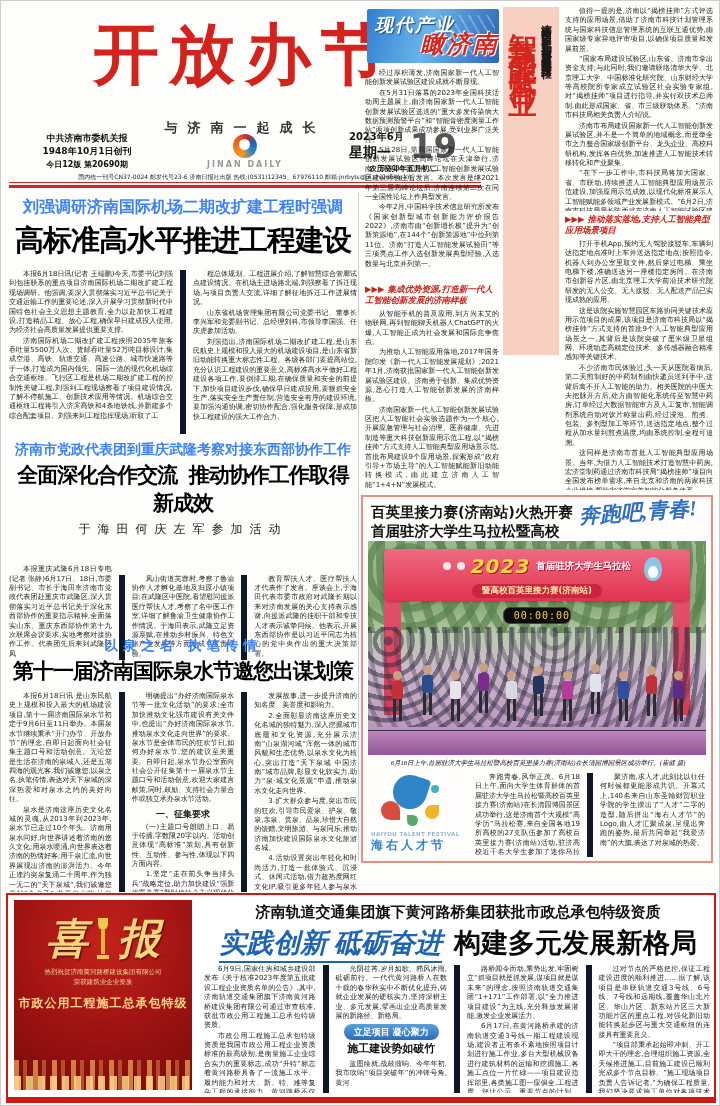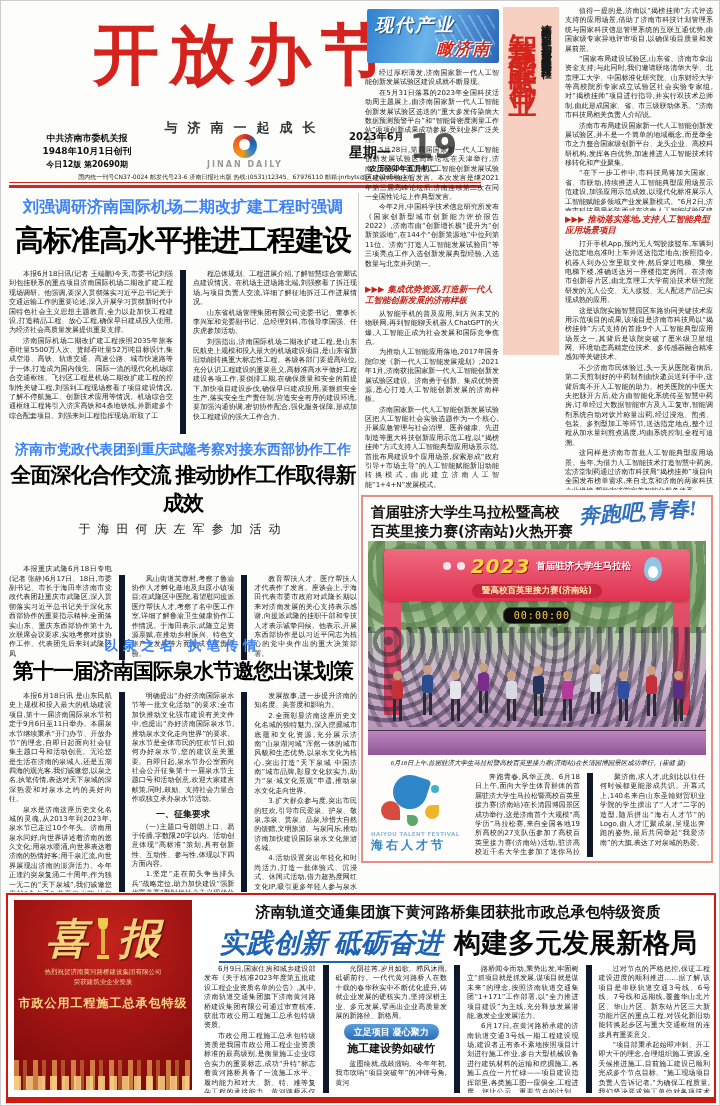--- a/index.html
+++ b/index.html
@@ -7,21 +7,21 @@
         font-family:"DejaVu Sans",sans-serif;border:1px solid #ccc;box-sizing:border-box;}
   .abs{position:absolute;}
 
   
   .bt{font-size:7px;line-height:1.34;text-align:justify;color:#1c1c1c;overflow:hidden;}
   .bt p{margin:0 0 1px 0;text-indent:2em;}
   .colwrap{display:flex;}
   .colwrap>.col{flex:1;overflow:hidden;}
   .colwrap>.col+.col{border-left:6px solid #0f172a;padding-left:7px;margin-left:7px;}
   .redsub{color:#c4261c;font-weight:bold;font-style:italic;font-size:8.5px;line-height:1.35;margin:3px 0;}
-  .serif{font-family:Liberation Sans, sans-serif;}
+  .serif{font-family:Liberation Mono, monospace;}
 
   
   #masthead{left:8px;top:4px;width:472px;height:182px;}
   .paper-title{position:absolute;top:0;left:0;width:100%;text-align:center;
     font-family:"Liberation Serif","DejaVu Serif",serif;font-weight:900;
     font-size:66px;line-height:100px;color:#d4231c;letter-spacing:10px;}
   .tagline-row{position:absolute;top:104px;left:12px;right:12px;display:flex;align-items:center;gap:10px;flex-direction:column;}
   .tagline-row .rule{flex:1;height:1px;background:#999;}
   .tagline{font-size:13px;font-weight:bold;color:#333;letter-spacing:10px;}
   .mh-row{position:absolute;top:124px;left:14px;right:14px;height:44px;display:flex;justify-content:space-between;align-items:center;}
@@ -44,21 +44,21 @@
   .red-rules .r1{height:1px;background:#d5261d;margin-bottom:2px;}
   .red-rules .r2{height:3px;background:#d5261d;}
 
   
   #banner{left:366px;top:8px;width:132px;height:54px;border-radius:2px;overflow:hidden;
     background:linear-gradient(105deg,#2e7fd0 0%,#6ab4ea 45%,#2a66b8 100%);}
   #banner:before{content:"";position:absolute;right:4px;top:6px;width:60px;height:40px;
     background:repeating-linear-gradient(60deg,rgba(255,255,255,.25) 0 2px,transparent 2px 8px);}
   .banner-l1{position:absolute;left:8px;top:4px;font-size:18px;font-weight:900;color:#fff;
     font-family:"Liberation Serif",serif;font-style:italic;text-shadow:1px 1px 1px #1b4a86;letter-spacing:2px;}
-  .banner-l2{position:absolute;right:8px;bottom:3px;font-size:16px;font-weight:900;color:#d6261d;
+  .banner-l2{position:absolute;right:0;bottom:3px;font-size:24px;font-weight:900;color:#d6261d;
     font-family:"Liberation Serif",serif;font-style:italic;
     text-shadow:-1px -1px 0 #fff,1px 1px 0 #fff;letter-spacing:2px;}
 
   
   #aicol1{left:364px;top:68px;width:134px;}
   #aicol1 .secA{height:212px;}
   #aicol1 .secB{height:186px;}
   #aicol2{left:564px;top:6px;width:148px;}
   #aicol2 .secA{height:204px;}
   #aicol2 .secB{height:250px;}
@@ -306,22 +306,22 @@
           <p>发展故事,进一步提升济南的知名度、美誉度和影响力。</p>
           <p>2.全面彰显济南这座历史文化名城的独特魅力,深入挖掘城市底蕴和文化资源,充分展示济南“山泉湖河城”浑然一体的城市风貌和生态优势,以泉水文化为核心,突出打造“天下泉城 中国济南”城市品牌,彰显文化软实力,助力“泉·城文化景观”申遗,推动泉水文化走向世界。</p>
           <p>3.扩大群众参与度,突出市民的狂欢,引导市民爱泉、护泉、敬泉,亲泉、赏泉、品泉,珍惜大自然的馈赠,文明旅游、与泉同乐,推动济南加快建设国际泉水文化旅游名城。</p>
           <p>4.活动设置突出年轻化和时尚活力,打造一批体验式、沉浸式、休闲式活动,借力超热度网红文化IP,吸引更多年轻人参与泉水节,自发为泉水节宣传打卡,把泉水品牌传播到全国乃至世界。</p>
         </div>
     </div>
   </div>
 
   <div class="abs" id="marathon">
     <div class="m-title">
+      <div>百英里接力赛(济南站)火热开赛</div>
       <div>首届驻济大学生马拉松暨高校</div>
-      <div>百英里接力赛(济南站)火热开赛</div>
     </div>
     <div class="m-callig">奔跑吧,青春!</div>
 
     <div class="m-photo">
       <div class="trees"></div>
       <div class="pillar pl">
         <span class="ptxt">奔跑吧青春</span>
       </div>
       <div class="pillar pr">
         <span class="ptxt">奔跑吧青春</span>

